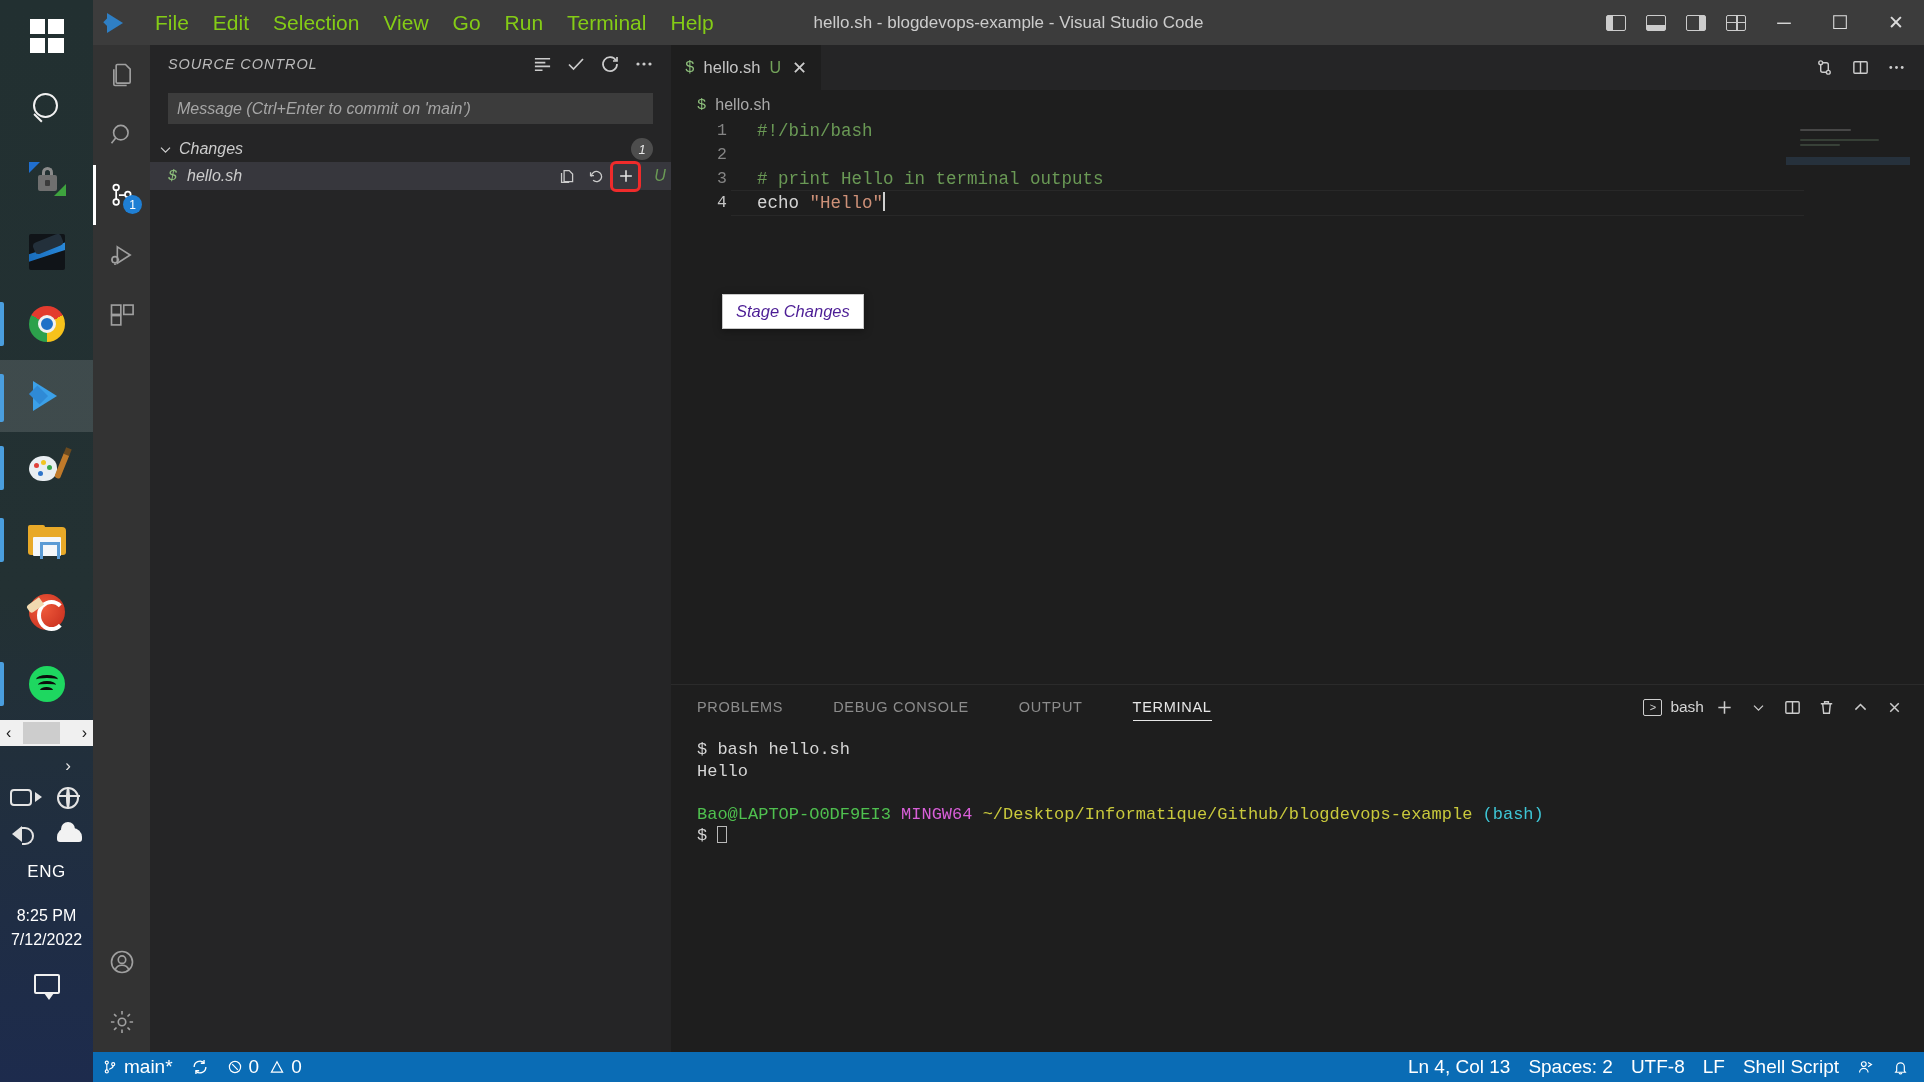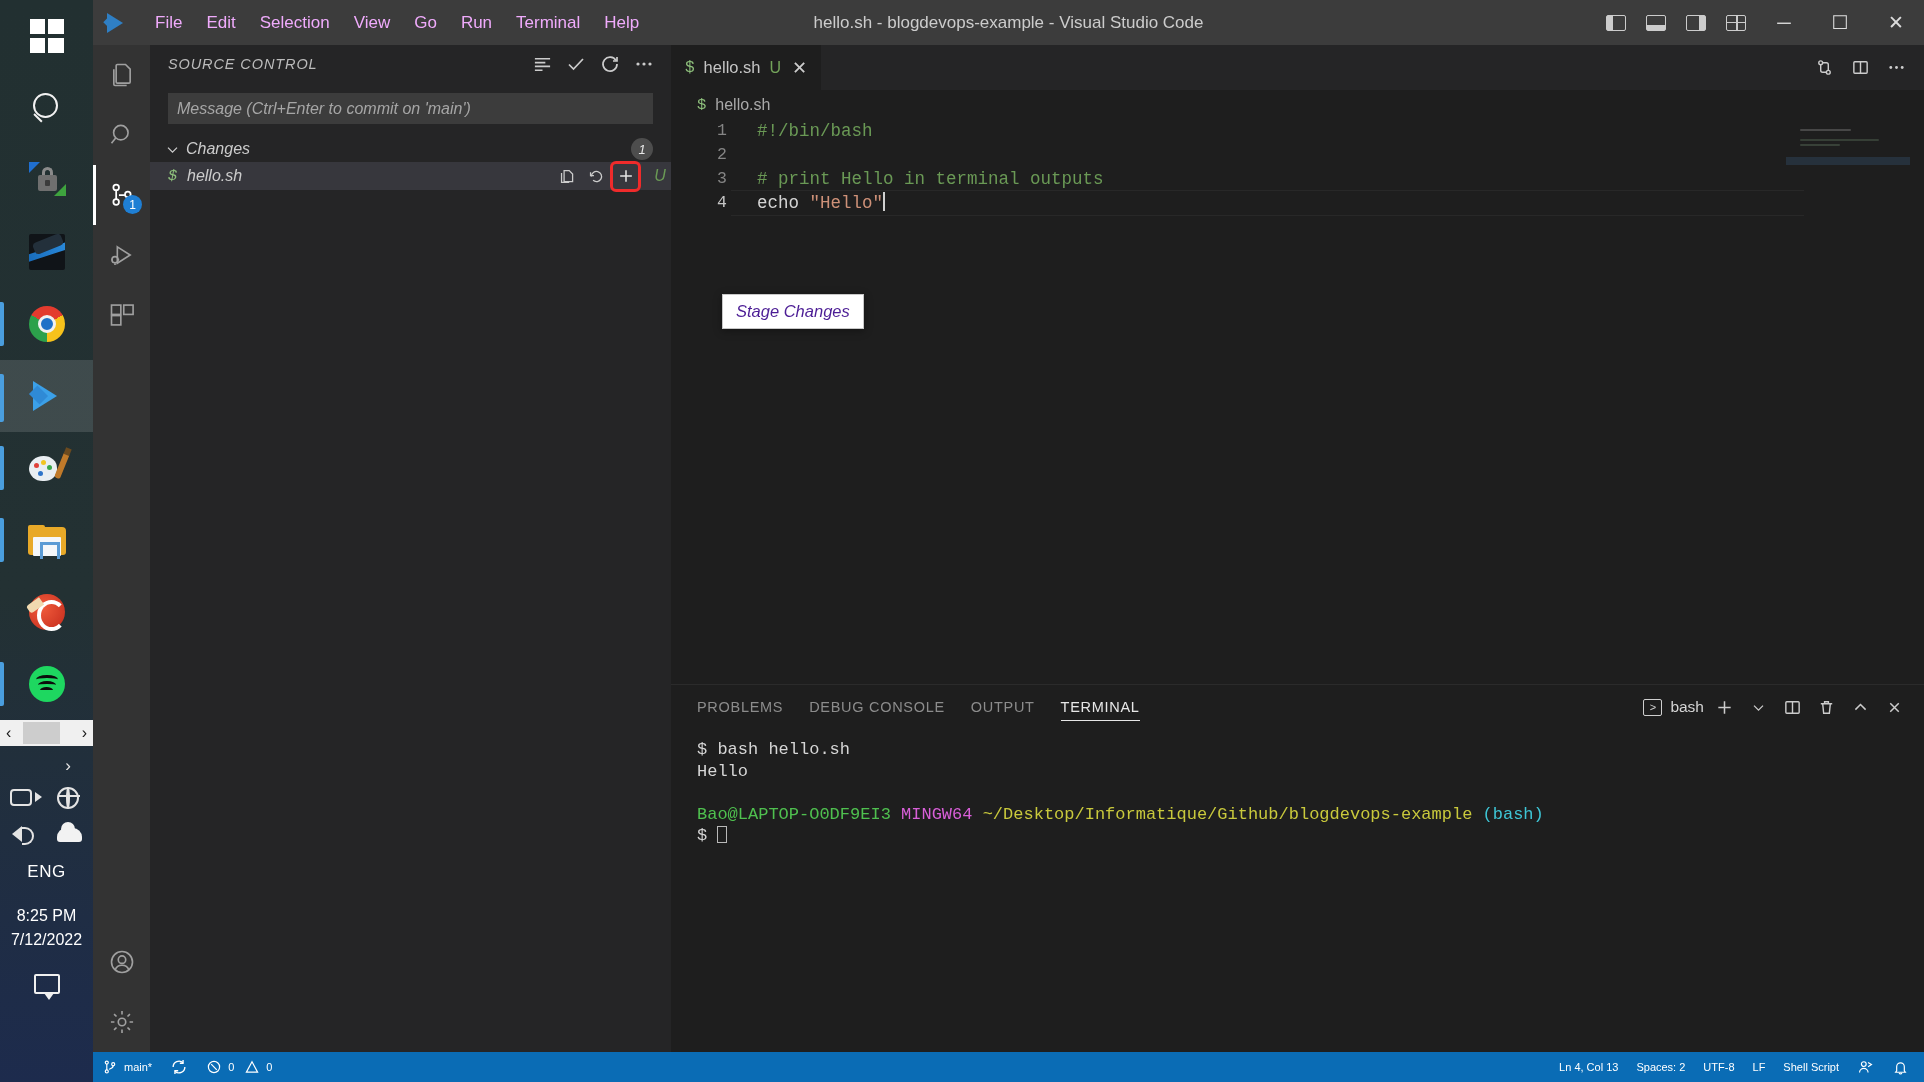--- a/index.html
+++ b/index.html
@@ -140,21 +140,21 @@
   #titlebar {
     height: 45px; background: #3c3c3c; display: flex; align-items: center;
     color: #cccccc; flex: 0 0 45px; position: relative;
   }
   #vsc-logo { width: 46px; display:flex; align-items:center; justify-content:center; }
   #vsc-logo .m { width: 24px; height: 24px; position: relative; }
   #vsc-logo .m .b1 { position:absolute; left:3px; top:2px; width:0;height:0;
     border-top:10px solid transparent;border-bottom:10px solid transparent;border-left:16px solid #2f7fc4;}
   #vsc-logo .m .b2 { position:absolute; left:1px; top:7px; width:10px;height:9px;background:#2f7fc4;transform:rotate(45deg);}
   #menu { display: flex; align-items: center; gap: 0; margin-left: 4px; }
-  #menu .mi { padding: 6px 12px; font-size: 17px; color: #f0abfc; cursor: default; border-radius: 3px;}
+  #menu .mi { padding: 6px 12px; font-size: 21px; color: #84cc16; cursor: default; border-radius: 3px;}
   #win-title { position: absolute; left: 0; right: 0; text-align: center; font-size: 17px; color: #cccccc; pointer-events:none;}
   #title-right { margin-left: auto; display: flex; align-items: center; height: 45px; }
   .layout-ic { width: 40px; height: 45px; display:flex; align-items:center; justify-content:center; }
   .lay-box { width: 20px; height: 16px; border: 1.6px solid #cccccc; border-radius: 2px; position: relative; }
   .lay-box.left::before { content:""; position:absolute; left:0; top:0; bottom:0; width:6px; background:#cccccc;}
   .lay-box.bottom::before { content:""; position:absolute; left:0; right:0; bottom:0; height:5px; background:#cccccc;}
   .lay-box.right::before { content:""; position:absolute; right:0; top:0; bottom:0; width:6px; background:#cccccc;}
   .lay-box.grid::before { content:""; position:absolute; left:0; right:0; top:6px; height:1.6px; background:#cccccc;}
   .lay-box.grid::after { content:""; position:absolute; top:0; bottom:0; left:9px; width:1.6px; background:#cccccc;}
   .wbtn { width: 56px; height: 45px; display:flex; align-items:center; justify-content:center; color:#dcdcdc; font-size: 19px;}
@@ -187,21 +187,21 @@
   #commit-row { margin: 9px 18px 0 18px; height: 34px; display:flex; }
   #commit-btn {
     flex:1; background:#0e639c; color:#ffffff; display:flex; align-items:center; justify-content:center;
     gap: 8px; font-size: 16px; cursor:pointer;
   }
   #commit-split {
     width: 34px; background:#0e639c; display:flex; align-items:center; justify-content:center;
     border-left: 1px solid #3f93c9; color:#fff;
   }
   #changes-head {
-    margin-top: 12px; height: 26px; display:flex; align-items:center; padding-left: 15px; gap:6px;
+    margin-top: 12px; height: 26px; display:flex; align-items:center; padding-left: 8px; gap:6px;
     color:#cccccc; font-size: 16px;
   }
   #changes-count {
     margin-left:auto; margin-right: 18px; min-width: 22px; height: 22px; border-radius: 11px;
     background:#4d4d4d; color:#e8e8e8; font-size:13px; display:flex; align-items:center; justify-content:center; padding:0 6px;
     position: relative; z-index: 5;
   }
   .scm-row {
     height: 28px; display:flex; align-items:center; padding-left: 18px; color:#cccccc; font-size:16px;
     background:#37373d; position: relative;
@@ -255,42 +255,42 @@
   #cursor { display:inline-block; width:1.5px; height:19px; background:#d0d0d0; vertical-align:-3px;}
   #minimap { position:absolute; right: 14px; top: 10px; width: 110px; height: 60px; opacity: .55;}
   #minimap .ml { height: 2px; background:#4f5f4f; margin-bottom: 3px; border-radius:1px;}
   #minimap .ml.s { width: 36%; }
   #minimap .ml.m { width: 72%; background:#4b5a4b;}
   #minimap .ml.p { width: 46%; background:#6a6a6a;}
   #minimap-hl { position:absolute; right: 0; top: 28px; width: 124px; height: 8px; background: rgba(60,100,140,.5);}
 
   
   #panel { height: 368px; background:#1e1e1e; border-top: 1px solid #2b2b2b; display:flex; flex-direction:column; flex:0 0 368px;}
-  #panel-tabs { height: 44px; display:flex; align-items:center; padding-left: 26px; gap: 26px; }
+  #panel-tabs { height: 44px; display:flex; align-items:center; padding-left: 26px; gap: 50px; }
   .ptab { font-size: 14.5px; letter-spacing: .7px; color:#8c8c8c; height: 44px; display:flex; align-items:center; position:relative;}
   .ptab.active { color:#e7e7e7; }
   .ptab.active::after { content:""; position:absolute; left:0; right:0; bottom:8px; height:1.5px; background:#e7e7e7;}
   #panel-right { margin-left:auto; display:flex; align-items:center; gap: 7px; padding-right: 16px; color:#cccccc;}
   #shell-pill { display:flex; align-items:center; gap:8px; font-size:15.5px; color:#d4d4d4;}
   #shell-pill .box { width:19px;height:17px;border:1.5px solid #cfcfcf;border-radius:2px;display:flex;align-items:center;justify-content:center;font-size:11px;}
   .p-act { width: 27px; height:27px; display:flex; align-items:center;justify-content:center; border-radius:4px;}
   #terminal {
     flex: 1; padding: 10px 0 0 26px; font-family: "Liberation Mono", monospace;
     font-size: 17px; line-height: 21.5px; color:#cccccc; white-space: pre;
   }
   .t-green { color:#4fc04f; }
   .t-purple { color:#d85fd8; }
   .t-yellow { color:#c9c93c; }
   .t-cyan { color:#3ec6d6; }
   .t-white { color:#d6d6d6; }
   #t-cursor { display:inline-block; width:10px;height:17px;border:1px solid #b9b9b9; vertical-align:-3px;}
 
   
   #statusbar {
-    height: 30px; background:#0a6cb5; display:flex; align-items:center; color:#ffffff; font-size: 11px;
+    height: 30px; background:#0a6cb5; display:flex; align-items:center; color:#ffffff; font-size: 19px;
     flex: 0 0 30px;
   }
   .sb-item { height:30px; display:flex; align-items:center; gap:6px; padding: 0 9px; }
   #sb-right { margin-left:auto; display:flex; align-items:flex-start; padding-right: 6px;}
 </style>
 </head>
 <body>
 
 <div id="root">
 

